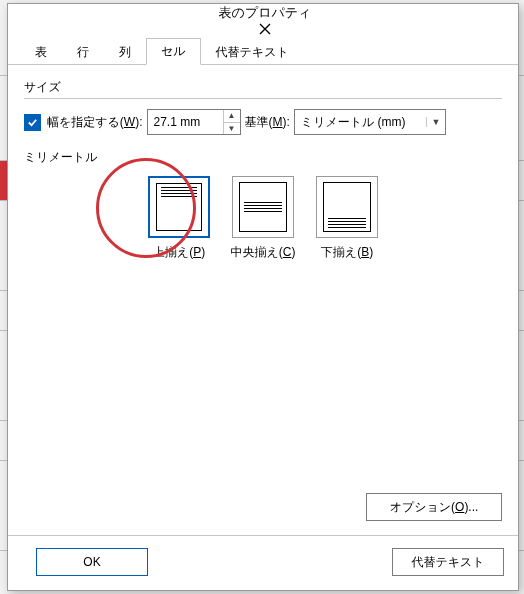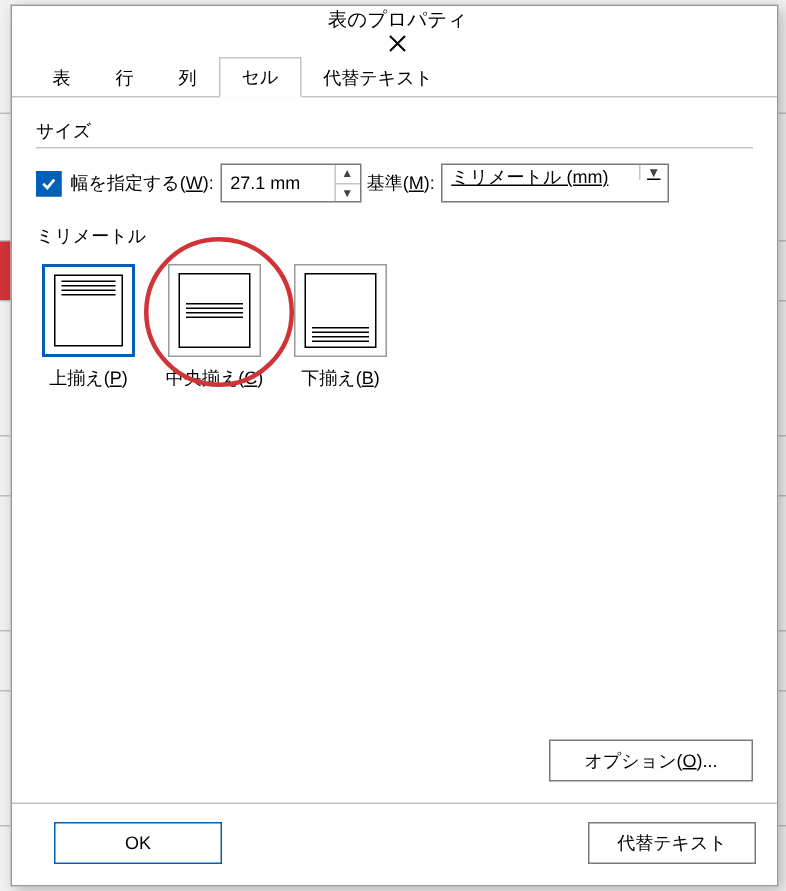--- a/index.html
+++ b/index.html
@@ -156,25 +156,24 @@
     display: flex;
     align-items: center;
     justify-content: center;
     font-size: 8px;
     color: #444;
   }
   .spin .arrows div:first-child { border-bottom: 1px solid #c5c5c5; }
 
   .combo {
     display: flex;
-    align-items: flex-start;
+    align-items: center;
     border: 1px solid #7a7a7a;
     height: 24px;
     width: 150px;
-    text-decoration: underline;
   }
   .combo .val {
     flex: 1 1 auto;
     padding: 0 6px;
     display: flex;
     align-items: center;
   }
   .combo .dd {
     width: 18px;
     border-left: 1px solid #c5c5c5;
@@ -183,20 +182,21 @@
     justify-content: center;
     font-size: 9px;
     color: #444;
   }
 
   .valign-row {
     display: flex;
     gap: 14px;
     margin-top: 10px;
     position: relative;
+    justify-content: center;
   }
 
   .valign-item {
     display: flex;
     flex-direction: column;
     align-items: center;
     gap: 6px;
     width: 70px;
   }
 

